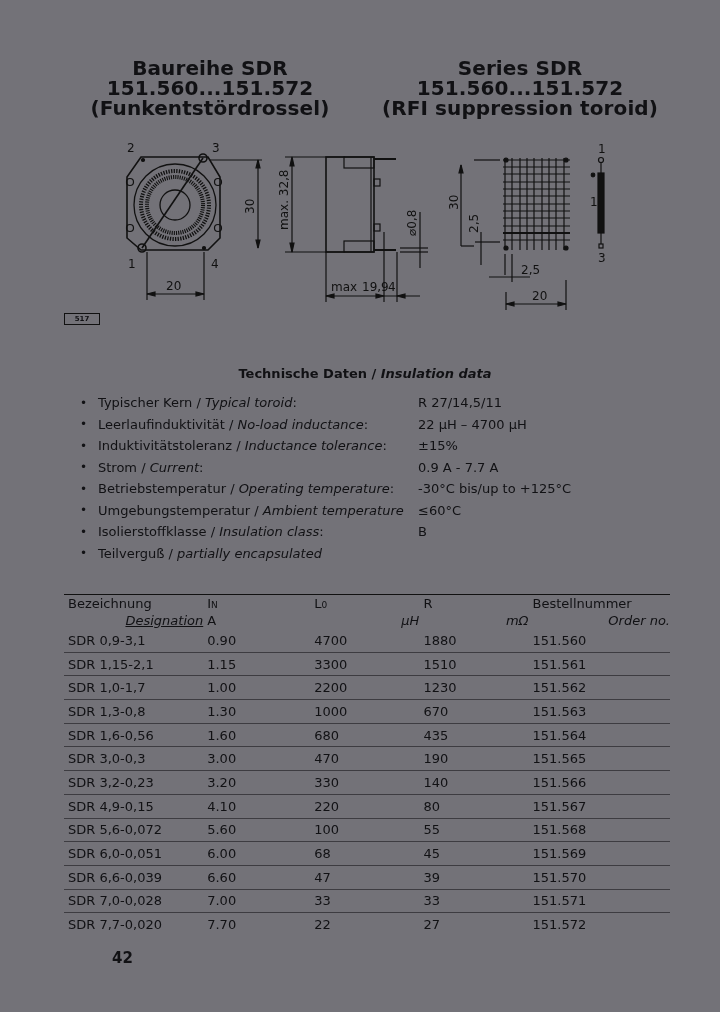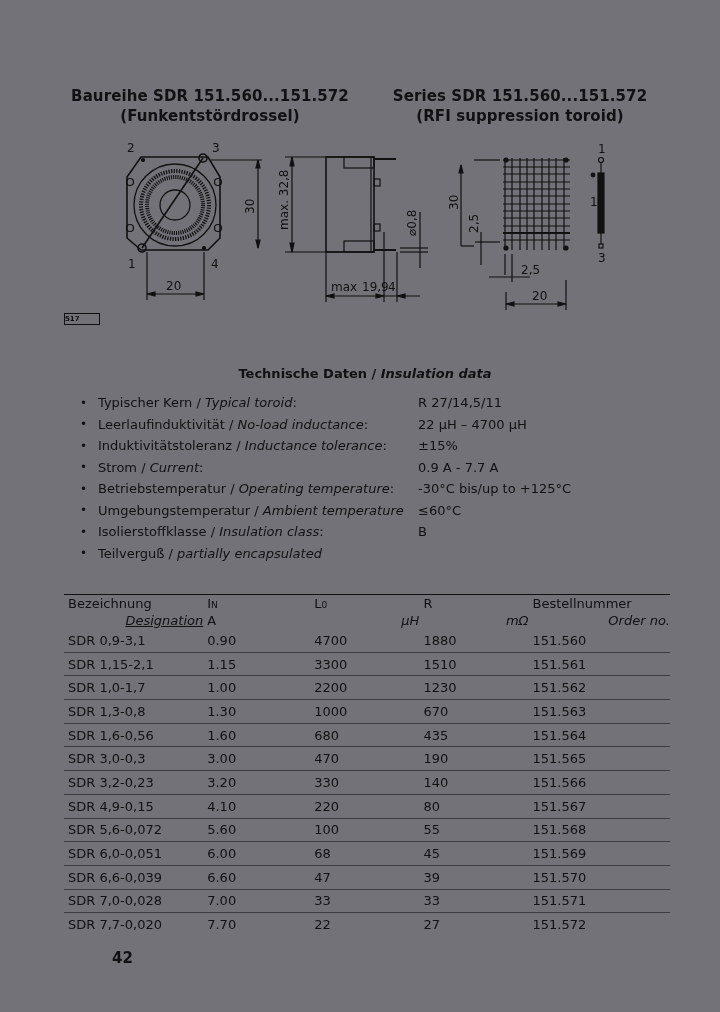--- a/index.html
+++ b/index.html
@@ -6,32 +6,31 @@
   body {
     width: 720px; height: 1012px;
     background: #737278;
     color: #111114;
     font-family: "DejaVu Sans", sans-serif;
     position: relative;
     overflow: hidden;
   }
   .abs { position: absolute; }
   .title {
-    font-weight: bold; font-size: 15px; text-align: center; line-height: 20px;
+    font-weight: bold; font-size: 20px; text-align: center; line-height: 20px;
     letter-spacing: 0.1px;
-    margin-top: 28px;
   }
   .title-de { left: 50px; top: 58px; width: 320px; }
   .title-en { left: 380px; top: 58px; width: 280px; }
   .drawings { left: 0; top: 130px; width: 720px; height: 200px; }
   .drawings svg { width: 720px; height: 200px; }
   .dim-text { font-family: "DejaVu Sans", sans-serif; font-size: 12px; fill: #111; }
   .code-box {
     left: 64px; top: 313px; width: 34px; height: 10px;
-    border: 1px solid #111; font-size: 7px; text-align: left; line-height: 10px;
+    border: 1px solid #111; font-size: 7px; text-align: center; line-height: 10px;
     font-weight: bold;
   }
   .tech-title {
     left: 0; top: 366px; width: 730px; text-align: center;
     font-size: 13px; font-weight: bold;
   }
   .tech-title i { font-style: italic; }
   .spec-list { left: 80px; top: 392px; width: 560px; }
   .spec-row {
     display: flex; height: 21.5px; align-items: center; font-size: 13px;

